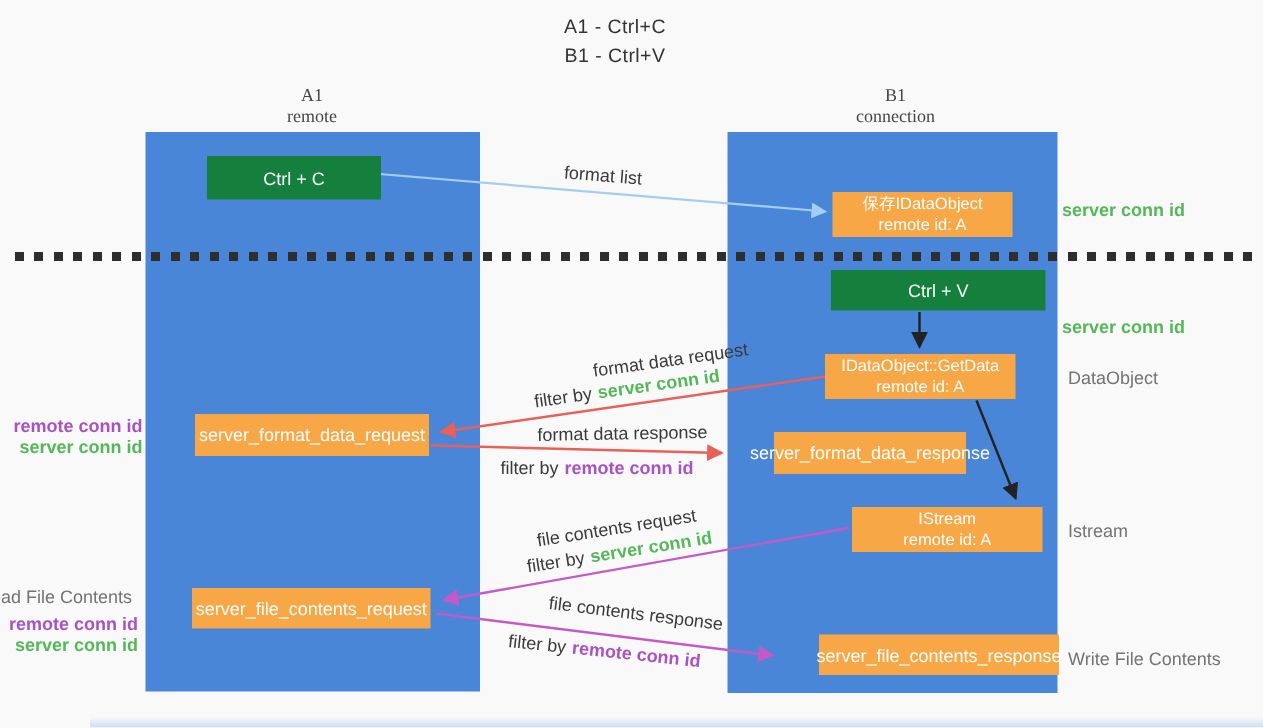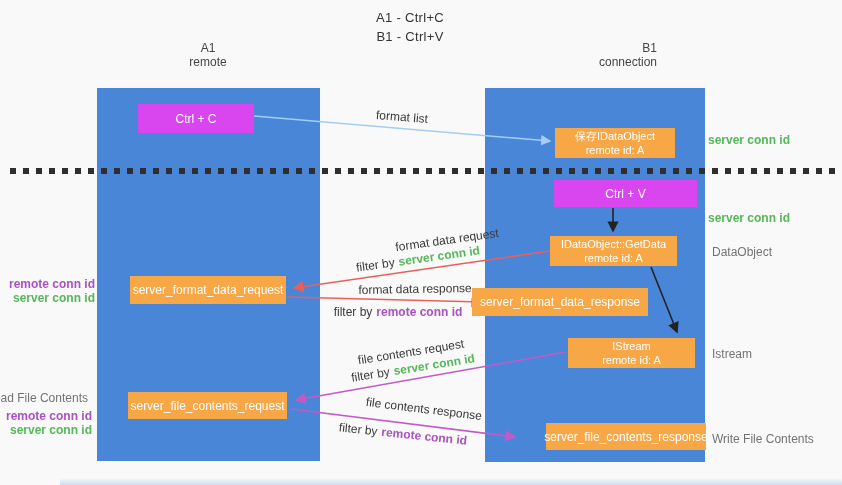--- a/index.html
+++ b/index.html
@@ -2,33 +2,33 @@
 <html><head>
 <meta charset="utf-8">
 <style>
   html,body{margin:0;padding:0;}
   body{font-family:"Liberation Sans", sans-serif; background:#f9f9f9;}
   .canvas{position:relative; width:842px; height:485px; background:#f9f9f9; overflow:hidden;}
 
   .title{position:absolute; left:0; top:8px; width:820px; text-align:center;
          font-size:13px; line-height:19px; color:#333; letter-spacing:.3px;}
 
-  .lane-header{position:absolute; top:41px; width:120px; text-align:center;
-               font-size:12px; line-height:14px; color:#454545;}
+  .lane-header{position:absolute; top:56px; width:120px; text-align:center;
+               font-size:12px; line-height:14px; color:#454545;font-family:Liberation Serif, serif;}
 
   .panel{position:absolute; background:#4a86d8;}
 
   .dotted-divider{position:absolute; left:10px; top:168px; width:832px; height:6px;
       background:repeating-linear-gradient(90deg,#2e2e2e 0 6px,transparent 6px 13px);}
 
   .arrows{position:absolute; left:0; top:0; pointer-events:none;}
 
   .node{position:absolute; display:flex; flex-direction:column; justify-content:center;
         align-items:center; color:#fff; text-align:center; z-index:3;}
-  .node.green{background:#d946ef; font-size:12px;}
+  .node.green{background:#15803d; font-size:12px;}
   .node.orange{background:#f8a747; font-size:12px;}
   .node.two{font-size:11px; line-height:14px;}
 
   .side-label{position:absolute; font-size:12px; color:#737373; white-space:nowrap; z-index:3;}
   .side-label.bold-green{color:#55b858; font-weight:bold;}
   .conn-ids{position:absolute; text-align:right; font-size:12px; font-weight:bold;
             line-height:14px; white-space:nowrap; z-index:3;}
   .conn-ids .purple{color:#a952c1;}
   .conn-ids .greent{color:#55b858;}
 
@@ -47,21 +47,21 @@
 
   <div class="title">
     <div>A1 - Ctrl+C</div>
     <div>B1 - Ctrl+V</div>
   </div>
 
   <div class="lane-header" style="left:148px;">
     <div>A1</div>
     <div>remote</div>
   </div>
-  <div class="lane-header" style="left:537px;text-align:right;">
+  <div class="lane-header" style="left:537px;">
     <div>B1</div>
     <div>connection</div>
   </div>
 
   <div class="panel" style="left:97px;top:88px;width:223px;height:373px;"></div>
   <div class="panel" style="left:485px;top:88px;width:220px;height:374px;"></div>
 
   <div class="dotted-divider"></div>
 
   <svg class="arrows" width="842" height="485">
@@ -103,21 +103,21 @@
 
   <div class="node orange two" style="left:550px;top:236px;width:127px;height:30px;">
     <div>IDataObject::GetData</div>
     <div>remote id: A</div>
   </div>
 
   <div class="node orange" style="left:130px;top:276px;width:156px;height:28px;align-items:center;">
     <span>server_format_data_request</span>
   </div>
 
-  <div class="node orange" style="left:472px;top:288px;width:176px;height:28px;">
+  <div class="node orange" style="left:516px;top:288px;width:128px;height:28px;">
     <span>server_format_data_response</span>
   </div>
 
   <div class="node orange two" style="left:568px;top:338px;width:127px;height:30px;">
     <div>IStream</div>
     <div>remote id: A</div>
   </div>
 
   <div class="node orange" style="left:128px;top:392px;width:159px;height:27px;">
     <span>server_file_contents_request</span>

